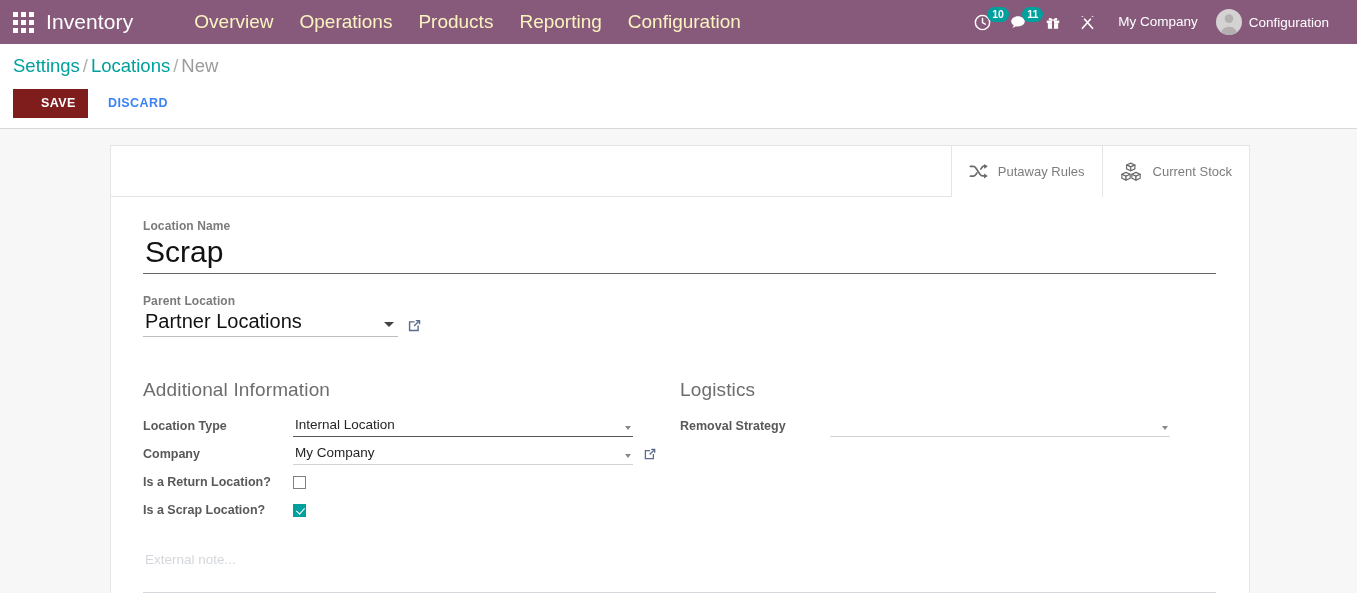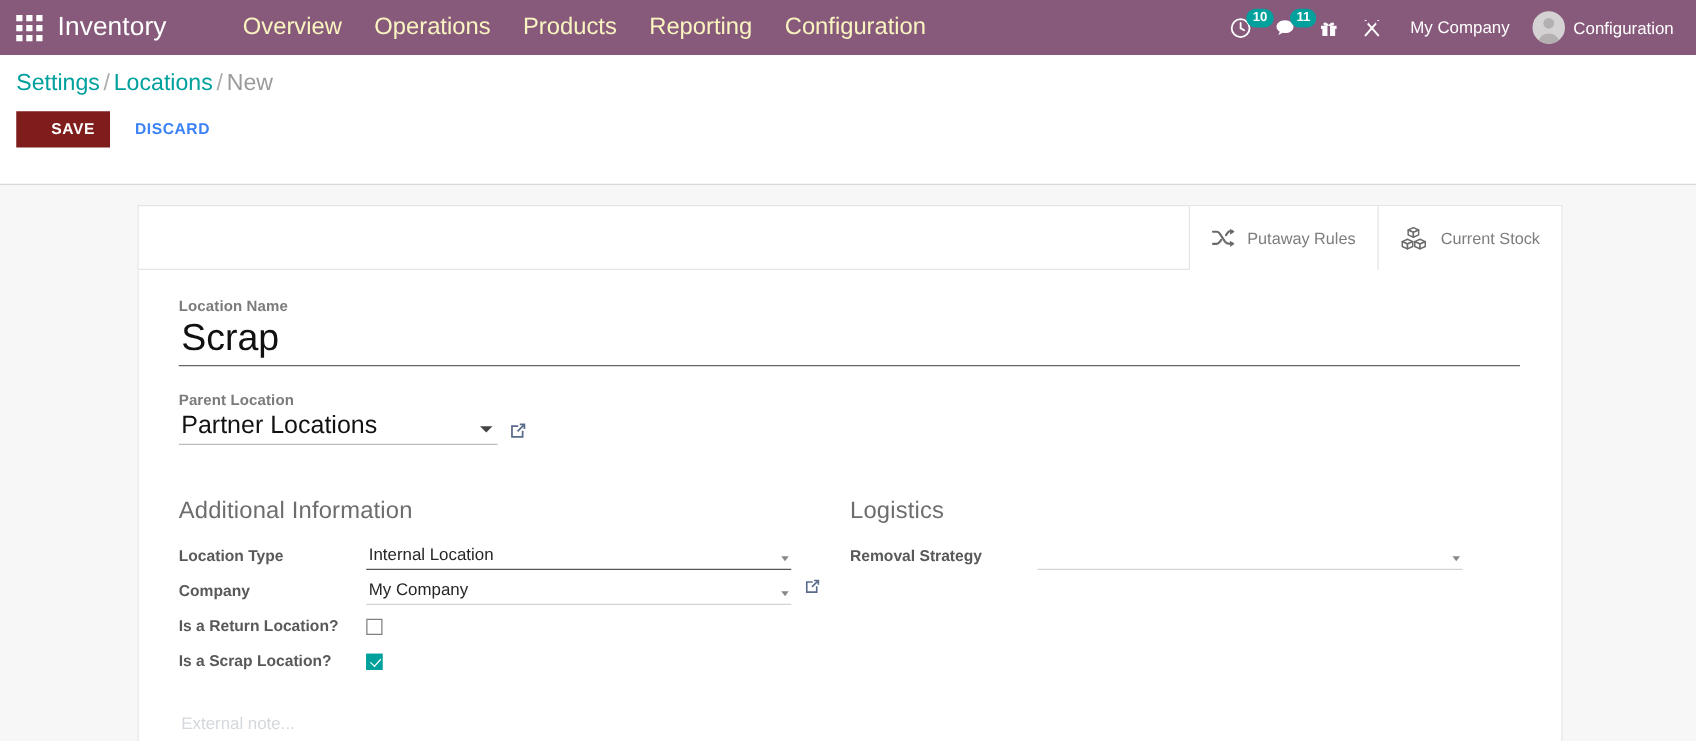--- a/index.html
+++ b/index.html
@@ -56,21 +56,21 @@
     white-space: nowrap;
     opacity: 0.97;
   }
 
   .nav-right {
     position: absolute;
     right: 0; top: 0;
     height: 44px;
     display: flex;
     align-items: flex-start;
-    padding-right: 10px;
+    padding-right: 20px;
   }
   .nav-icon-wrap {
     position: relative;
     display: flex;
     align-items: center;
     justify-content: center;
     height: 44px;
     padding: 0 9px;
     cursor: pointer;
   }
@@ -111,21 +111,21 @@
     overflow: hidden;
     flex: none;
   }
   .user-name { font-size: 13.5px; white-space: nowrap; }
 
   
   .control-panel {
     background: #ffffff;
     padding: 11px 0 0 0;
     border-bottom: 1px solid #d8d8d8;
-    height: 104px;
+    height: 85px;
   }
   .breadcrumb {
     font-size: 18.5px;
     padding-left: 13px;
     color: #00A09D;
     line-height: 1.2;
     white-space: nowrap;
   }
   .bc-link { color: #00A09D; cursor: pointer; }
   .bc-sep { color: #aeaeae; margin: 0 3px; }
@@ -277,21 +277,21 @@
     margin-bottom: 1px;
   }
   .flabel {
     font-size: 12.5px;
     font-weight: bold;
     color: #58595A;
     width: 150px;
     flex: none;
     white-space: nowrap;
   }
-  .fval { flex: 1; display: flex; align-items: flex-start; gap: 10px; }
+  .fval { flex: 1; display: flex; align-items: flex-end; gap: 10px; }
   .sel-wrap {
     position: relative;
     width: 340px;
   }
   .sel-wrap.strong { border-bottom: 1px solid #55585b; }
   .sel-wrap.light { border-bottom: 1px solid #d3d3d3; }
   .sel-text {
     font-size: 13.5px;
     color: #262626;
     padding: 2px 16px 3px 2px;

